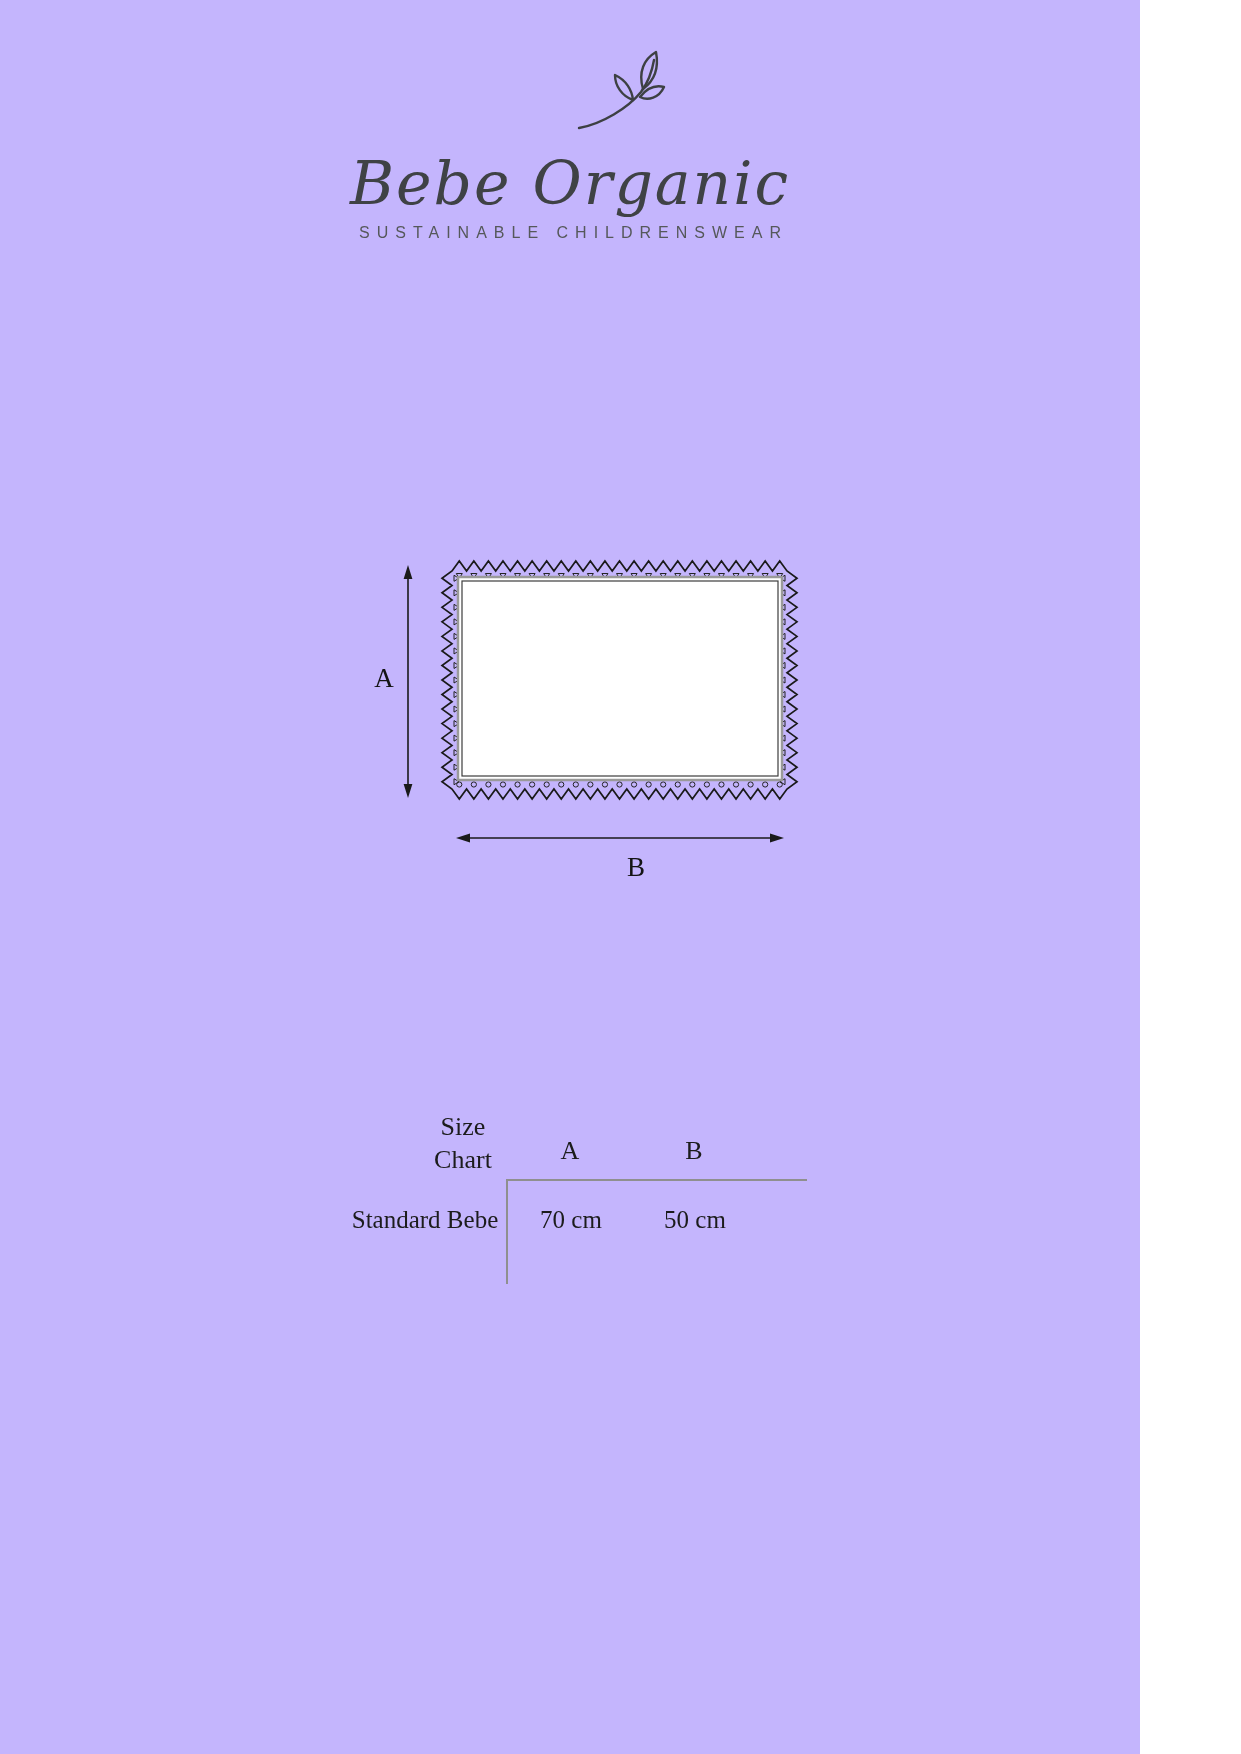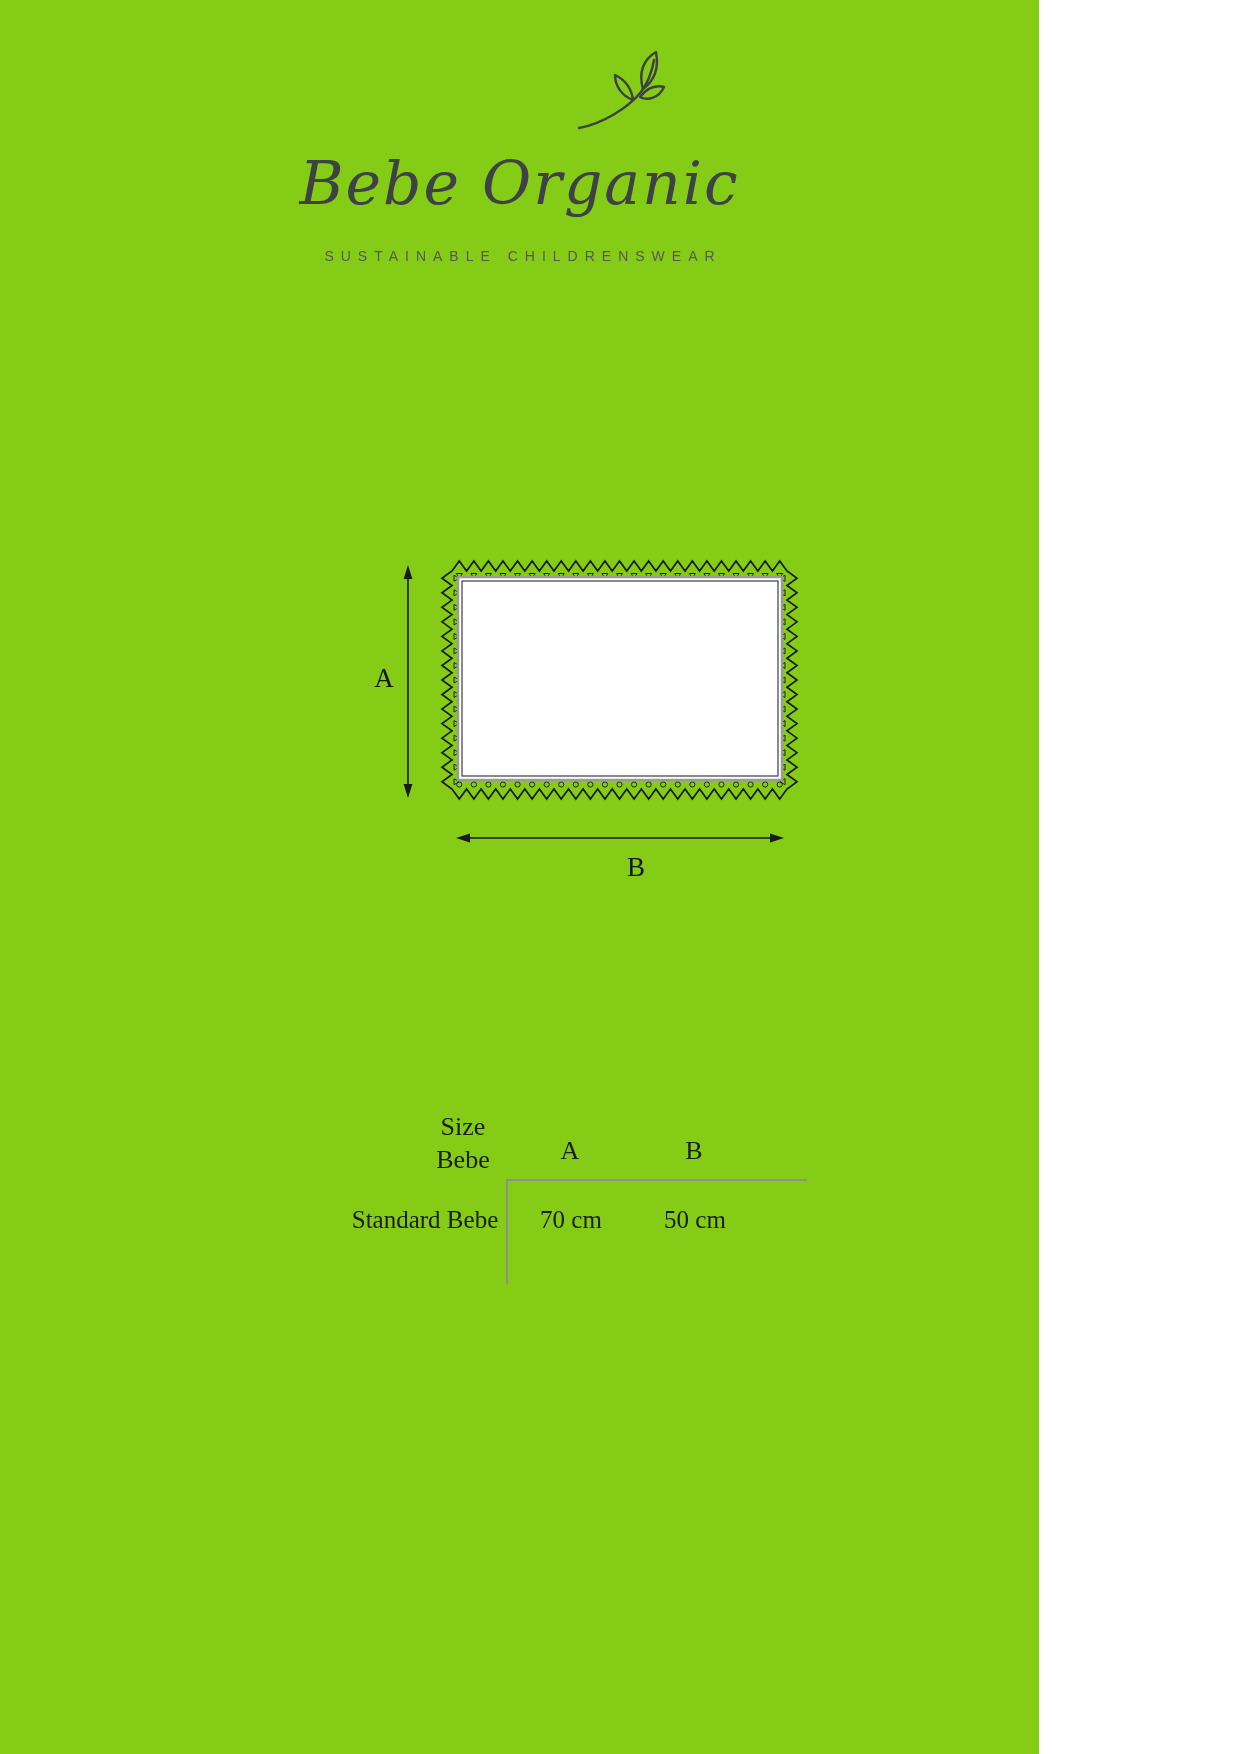--- a/index.html
+++ b/index.html
@@ -1,25 +1,25 @@
 <!DOCTYPE html>
 <html><head>
 <meta charset="utf-8">
 <style>
   html,body{margin:0;padding:0;background:#fff;}
-  .page{position:relative;width:1039px;height:1754px;background:#84cc16;overflow:hidden;
+  .page{position:relative;width:1140px;height:1754px;background:#c4b5fd;overflow:hidden;
         font-family:"Liberation Serif", serif;color:#1f1f1f;}
 
   
   .leaf-svg{position:absolute;left:560px;top:44px;width:120px;height:92px;}
   .brand{position:absolute;left:0;right:0;top:148px;text-align:center;
          font-family:"DejaVu Serif", serif;font-style:italic;font-weight:400;
          font-size:60px;letter-spacing:2px;color:#3f4245;}
-  .tagline{position:absolute;left:0;right:0;top:248px;text-align:center;
-           font-family:"Liberation Sans", sans-serif;font-size:14px;
+  .tagline{position:absolute;left:0;right:0;top:224px;text-align:center;
+           font-family:"Liberation Sans", sans-serif;font-size:16px;
            letter-spacing:7px;text-indent:7px;color:#55585a;}
 
   
   .diagram-svg{position:absolute;left:360px;top:530px;width:470px;height:350px;}
   .dim-label{position:absolute;width:44px;text-align:center;
              font-size:27px;color:#141414;}
   .dim-a{left:362px;top:663px;}
   .dim-b{left:614px;top:852px;}
 
   
@@ -140,21 +140,21 @@
     </g>
     <g stroke="#1a1a1a" fill="#1a1a1a">
       <line x1="469" y1="838" x2="771" y2="838" stroke-width="1.6"></line>
       <polygon points="456,838 470,833.6 470,842.4" stroke="none"></polygon>
       <polygon points="784,838 770,833.6 770,842.4" stroke="none"></polygon>
     </g>
   </svg>
   <div class="dim-label dim-a">A</div>
   <div class="dim-label dim-b">B</div>
 
-  <div class="chart-title">Size Bebe</div>
+  <div class="chart-title">Size Chart</div>
   <div class="col-h col-a">A</div>
   <div class="col-h col-b">B</div>
   <div class="rule-h"></div>
   <div class="rule-v"></div>
   <div class="row-label">Standard Bebe</div>
   <div class="cell cell-a">70 cm</div>
   <div class="cell cell-b">50 cm</div>
 
 </div>
 

